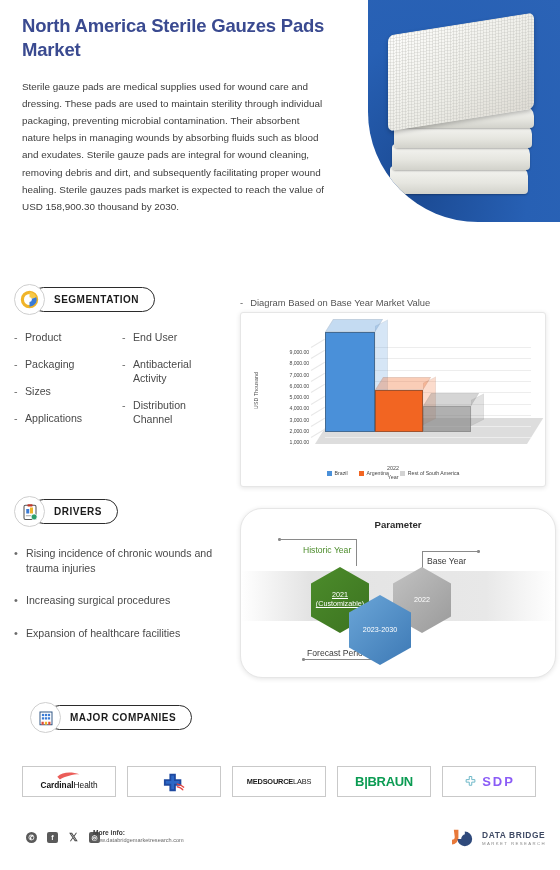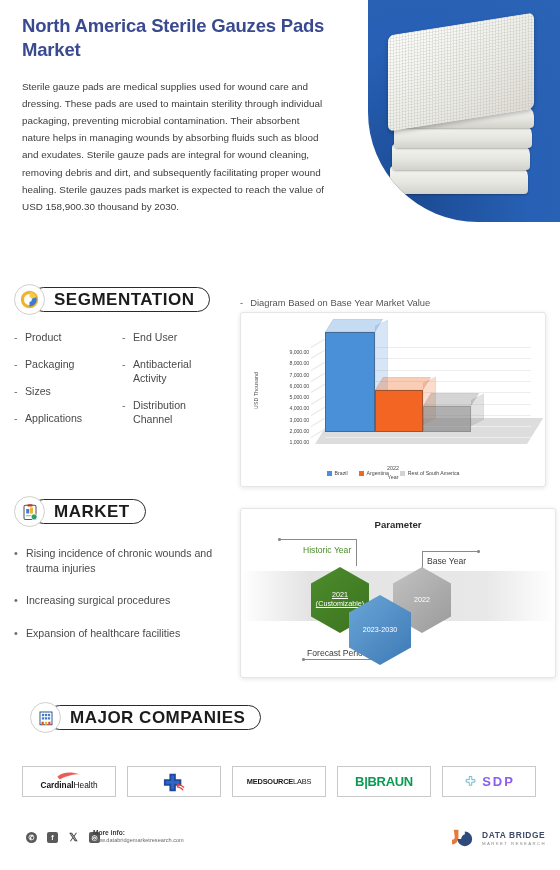--- a/index.html
+++ b/index.html
@@ -57,21 +57,21 @@
   .badge-icon {
     width:31px; height:31px; border-radius:50%;
     border:1.4px solid #cfcfcf; background:#fff;
     display:flex; align-items:center; justify-content:center;
     position:relative; z-index:3; flex:none;
   }
   .badge-pill {
     height:25px; border:1.6px solid #2b2b2b; border-radius:14px;
     display:flex; align-items:center; padding:0 15px 0 22px;
     margin-left:-14px; background:#fff;
-    font-size:17px; font-weight:bold; color:#1b1b1b; letter-spacing:.5px;
+    font-size:10px; font-weight:bold; color:#1b1b1b; letter-spacing:.5px;
   }
 
   
   .seg-sec { position:absolute; left:14px; top:284px; width:215px; }
   .seg-cols { display:flex; margin-top:16px; gap:12px; }
   .seg-col { width:96px; }
   .seg-item {
     display:flex; font-size:10.6px; color:#4a4a4a; line-height:1.32;
     margin-bottom:13px;
   }
@@ -141,21 +141,21 @@
   
   .drv-sec { position:absolute; left:14px; top:496px; width:220px; }
   .drv-list { margin-top:19px; }
   .drv-item {
     display:flex; font-size:10.6px; color:#4a4a4a; line-height:1.42;
     margin-bottom:17px;
   }
   .drv-bullet { width:12px; flex:none; font-size:11px; color:#6a6a6a; }
 
   
-  .param-panel { left:240px; top:508px; width:316px; height:170px; }
+  .param-panel { left:240px; top:508px; width:316px; height:170px;border-radius:22px; }
   .param-title {
     position:absolute; left:0; right:0; top:10px; text-align:center;
     font-size:9.6px; font-weight:bold; color:#2b2b2b;
   }
   .param-band {
     position:absolute; left:0; right:0; top:62px; height:50px;
     background:linear-gradient(90deg,rgba(230,230,230,0) 0%,#e3e3e3 22%,#e8e8e8 78%,rgba(230,230,230,0) 100%);
   }
   .hex {
     position:absolute; width:58px; height:66px;
@@ -353,21 +353,21 @@
     <div class="badge-icon">
       <svg width="18" height="18" viewBox="0 0 24 24">
         <rect x="4" y="3" width="16" height="19" rx="2" fill="#fff" stroke="#555" stroke-width="1.4"></rect>
         <rect x="8.5" y="1.5" width="7" height="3.2" rx="1" fill="#c0392b"></rect>
         <rect x="7" y="8" width="4" height="6" fill="#3a7bd5"></rect>
         <rect x="12" y="6" width="4" height="8" fill="#f0b429"></rect>
         <line x1="6.5" y1="17" x2="17" y2="17" stroke="#999" stroke-width="1.2"></line>
         <circle cx="17.5" cy="18.5" r="4" fill="#2e9e6b" stroke="#fff" stroke-width="1"></circle>
       </svg>
     </div>
-    <div class="badge-pill">MARKET</div>
+    <div class="badge-pill">DRIVERS</div>
   </div>
   <div class="drv-list">
     <div class="drv-item">
         <span class="drv-bullet">•</span>
         <span>Rising incidence of chronic wounds and trauma injuries</span>
       </div>
     <div class="drv-item">
         <span class="drv-bullet">•</span>
         <span>Increasing surgical procedures</span>
       </div>

